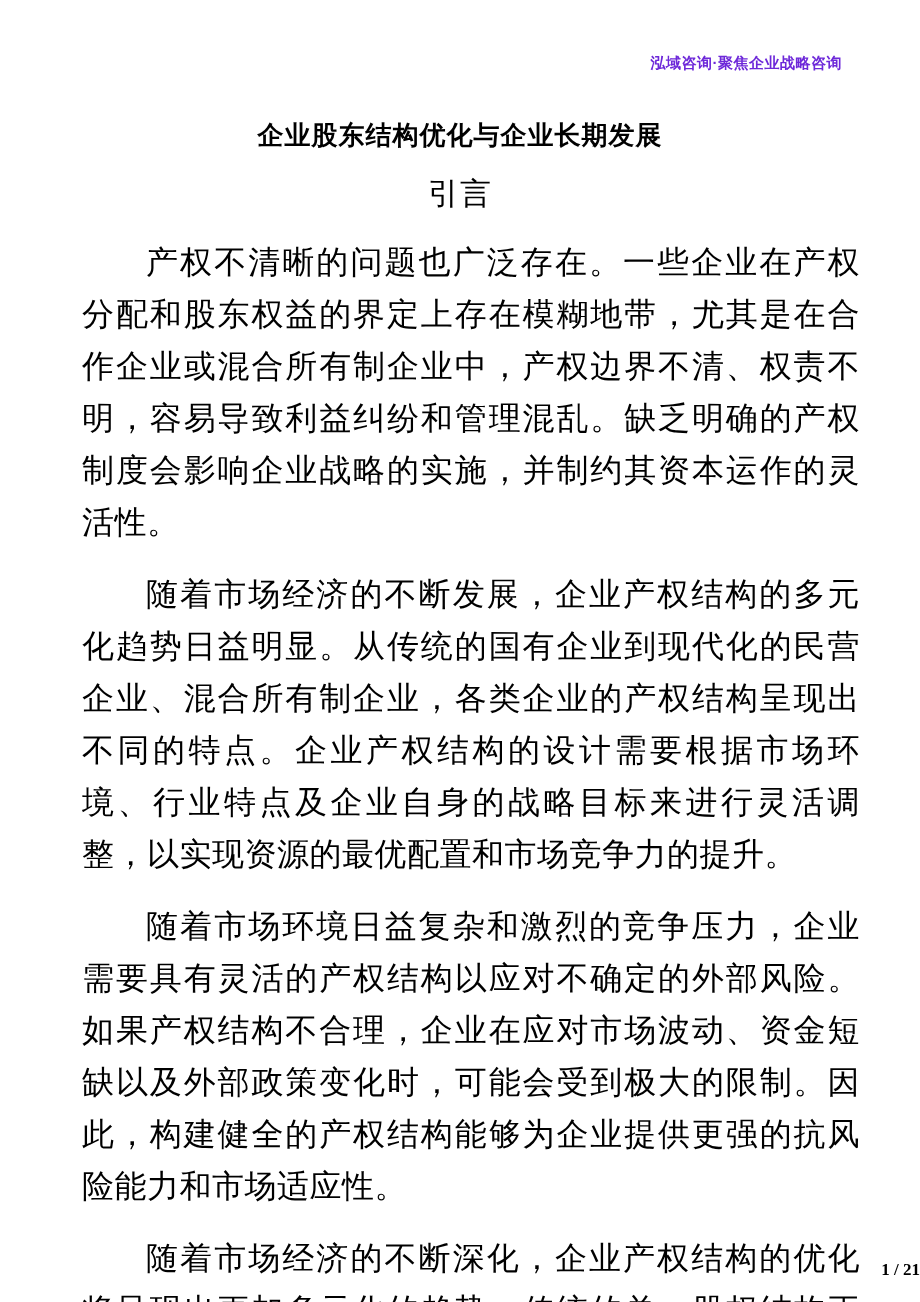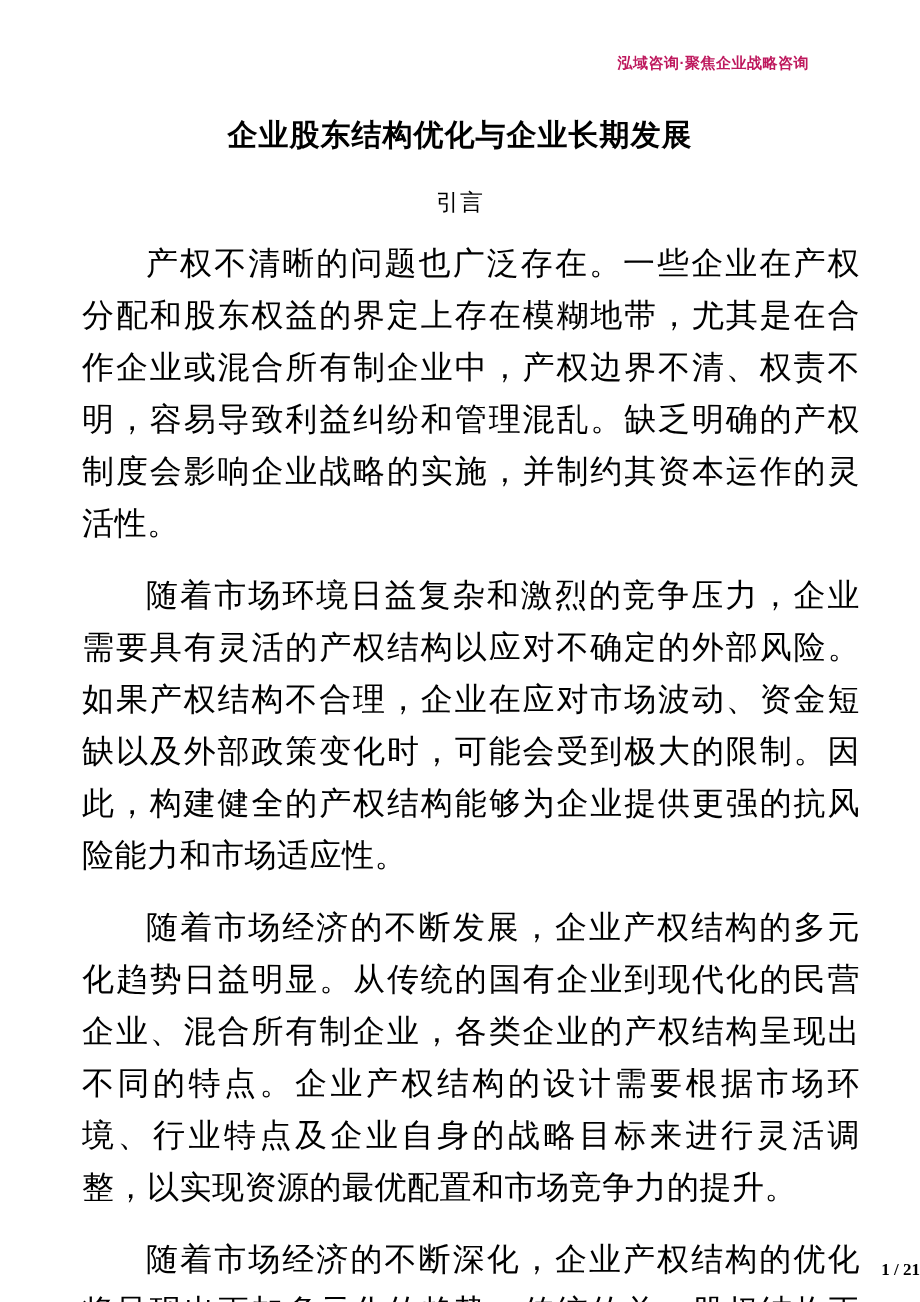--- a/index.html
+++ b/index.html
@@ -11,43 +11,43 @@
     position: relative;
     width: 920px;
     height: 1302px;
     background: #ffffff;
     color: #000000;
     overflow: hidden;
     font-family: "Liberation Serif", serif;
   }
   .doc-header {
     padding-top: 52px;
-    padding-right: 111px;
+    padding-right: 78px;
     text-align: right;
     font-family: "Liberation Sans", sans-serif;
     font-size: 15px;
     line-height: 22px;
     font-weight: 600;
-    color: #be185d;
+    color: #6d28d9;
     letter-spacing: 0.5px;
   }
   .doc-title {
     margin-top: 44px;
     text-align: center;
     font-family: "Liberation Sans", sans-serif;
-    font-size: 30px;
+    font-size: 26px;
     line-height: 34px;
     font-weight: 700;
     letter-spacing: 1px;
   }
   .section-heading {
-    margin-top: 34px;
+    margin-top: 26px;
     text-align: center;
     font-family: "Liberation Sans", sans-serif;
-    font-size: 23px;
+    font-size: 31px;
     line-height: 32px;
     font-weight: 500;
     letter-spacing: 1px;
   }
   .doc-body {
     margin-top: 12px;
     padding: 0 60px 0 82px;
   }
   .doc-body p {
     margin: 0 0 20px 0;
@@ -78,22 +78,22 @@
   <div class="doc-header">
     <span>泓域咨询·聚焦企业战略咨询</span>
   </div>
 
   <h1 class="doc-title">企业股东结构优化与企业长期发展</h1>
 
   <h2 class="section-heading">引言</h2>
 
   <div class="doc-body">
     <p>产权不清晰的问题也广泛存在。一些企业在产权分配和股东权益的界定上存在模糊地带，尤其是在合作企业或混合所有制企业中，产权边界不清、权责不明，容易导致利益纠纷和管理混乱。缺乏明确的产权制度会影响企业战略的实施，并制约其资本运作的灵活性。</p>
+    <p>随着市场经济的不断发展，企业产权结构的多元化趋势日益明显。从传统的国有企业到现代化的民营企业、混合所有制企业，各类企业的产权结构呈现出不同的特点。企业产权结构的设计需要根据市场环境、行业特点及企业自身的战略目标来进行灵活调整，以实现资源的最优配置和市场竞争力的提升。</p>
     <p>随着市场环境日益复杂和激烈的竞争压力，企业需要具有灵活的产权结构以应对不确定的外部风险。如果产权结构不合理，企业在应对市场波动、资金短缺以及外部政策变化时，可能会受到极大的限制。因此，构建健全的产权结构能够为企业提供更强的抗风险能力和市场适应性。</p>
-    <p>随着市场经济的不断发展，企业产权结构的多元化趋势日益明显。从传统的国有企业到现代化的民营企业、混合所有制企业，各类企业的产权结构呈现出不同的特点。企业产权结构的设计需要根据市场环境、行业特点及企业自身的战略目标来进行灵活调整，以实现资源的最优配置和市场竞争力的提升。</p>
     <p>随着市场经济的不断深化，企业产权结构的优化将呈现出更加多元化的趋势。传统的单一股权结构正在逐渐被更加灵活和多样化的股权配置所取代，尤其是非公有资本在企业产权结构中的比例不断提高。</p>
   </div>
 
   <div class="doc-footer">
     <span>1 / 21</span>
   </div>
 
 </div>
 
 </body></html>

